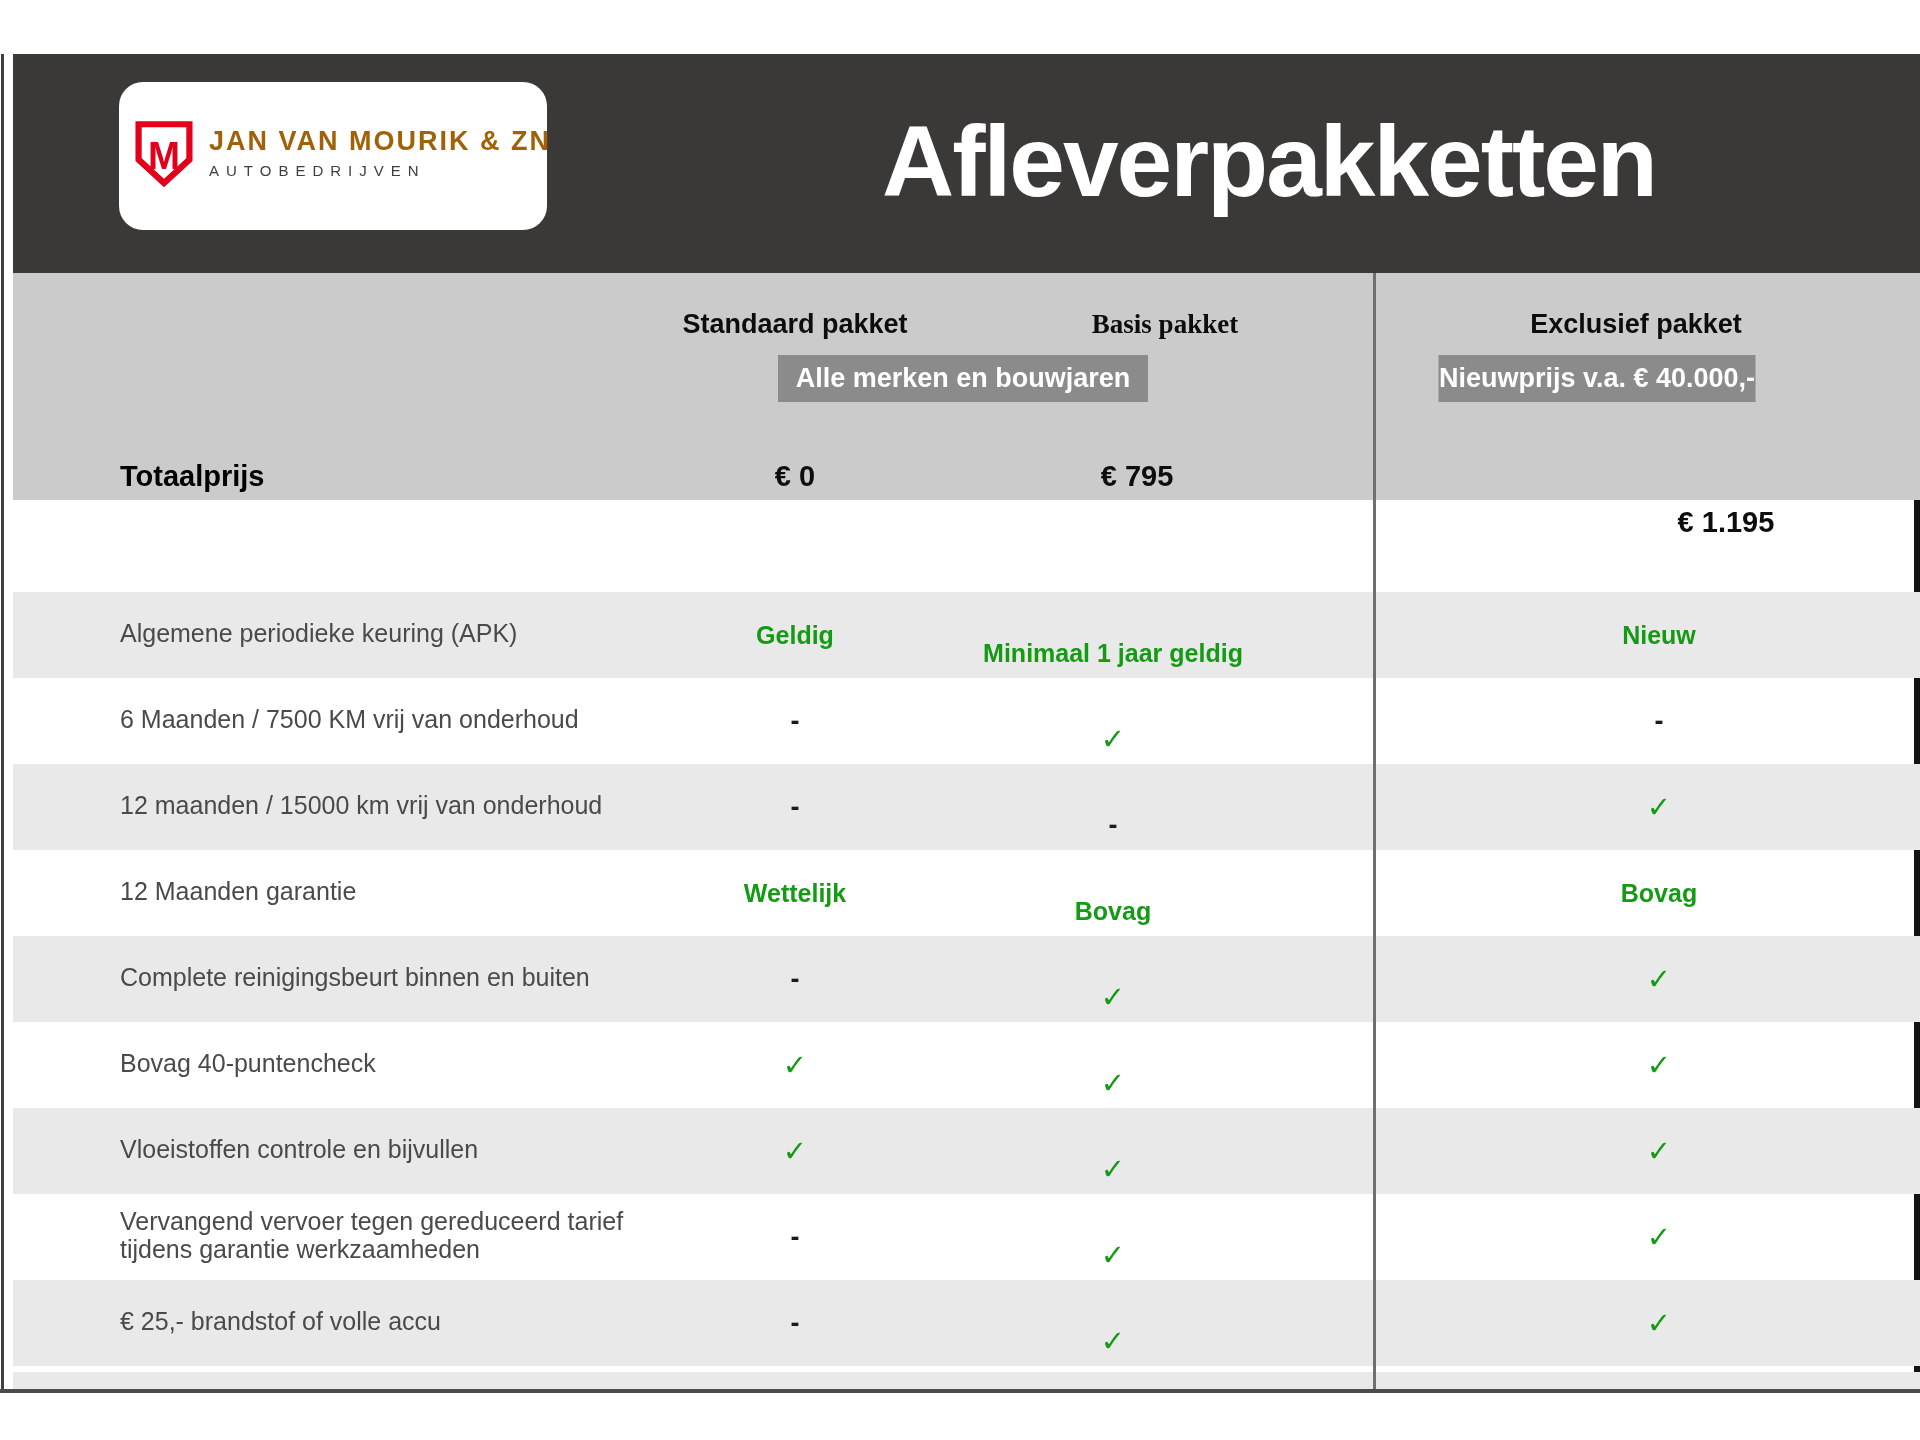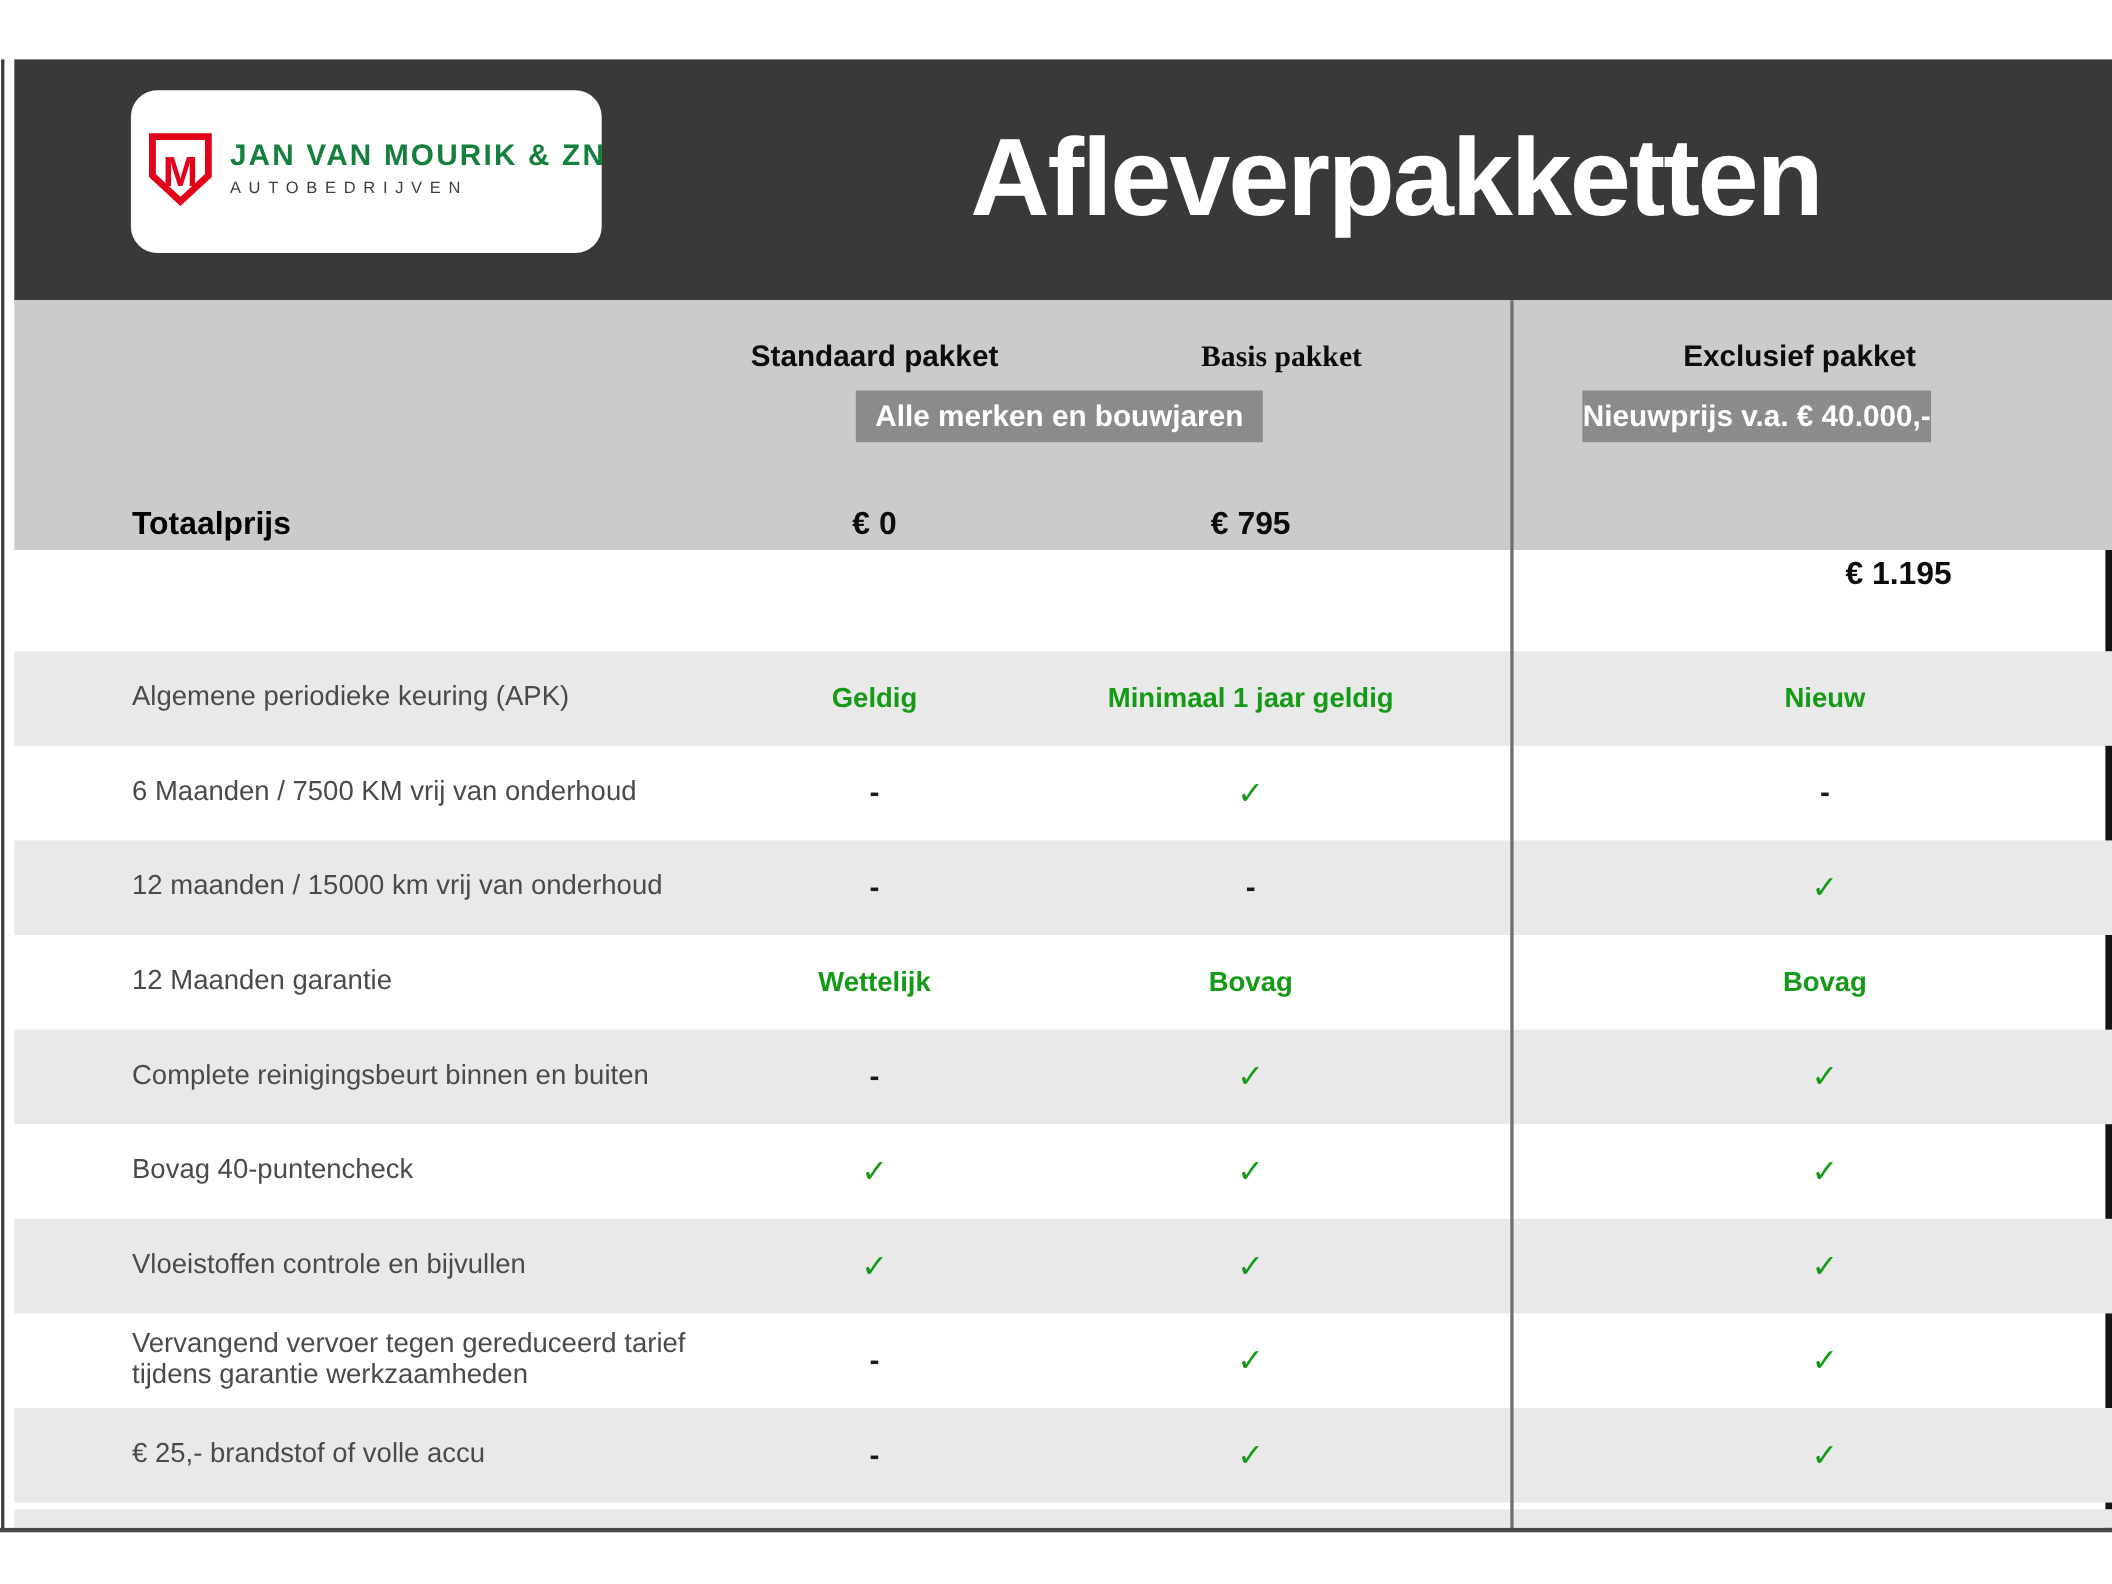--- a/index.html
+++ b/index.html
@@ -11,21 +11,21 @@
   .border-left{position:absolute;left:1px;top:54px;width:3px;height:1338px;background:#3f3f3f;z-index:4;}
   .border-right{position:absolute;left:1914px;top:497px;width:6px;height:895px;background:#141414;z-index:1;}
   .border-bottom{position:absolute;left:0;top:1389px;width:1920px;height:4px;background:#4a4a4a;z-index:4;}
   .divider-mid{position:absolute;left:1373px;top:273px;width:3px;height:1117px;background:#6f6f6f;z-index:3;}
 
   
   .topbar{position:absolute;left:13px;top:54px;width:1907px;height:219px;background:var(--header-bg,#3a3937);z-index:2;}
   .logo-card{position:absolute;left:106px;top:28px;width:428px;height:148px;background:#ffffff;border-radius:24px;}
   .logo-shield{position:absolute;left:14px;top:38px;width:62px;height:68px;}
   .logo-lines{position:absolute;left:90px;top:44px;}
-  .brand{font-size:27px;font-weight:800;letter-spacing:2px;color:#15803d;white-space:nowrap;}
+  .brand{font-size:27px;font-weight:800;letter-spacing:2px;color:#a16207;white-space:nowrap;}
   .brand-sub{margin-top:5px;font-size:15px;font-weight:400;letter-spacing:7px;color:#3e3e3e;white-space:nowrap;}
   .page-title{
     position:absolute;left:1256px;top:0;height:219px;line-height:214px;transform:translateX(-50%);
     font-size:100px;font-weight:800;letter-spacing:-2px;color:#ffffff;white-space:nowrap;
   }
 
   
   .band{position:absolute;left:13px;top:273px;width:1907px;height:227px;background:var(--band-bg,#cbcbcb);z-index:2;}
   .colhead{position:absolute;top:36px;transform:translateX(-50%);font-size:27px;font-weight:700;color:#0d0d0d;white-space:nowrap;}
   .colhead.c1{left:782px;}
@@ -47,21 +47,21 @@
   
   .rows{position:absolute;left:13px;top:592px;width:1907px;z-index:2;}
   .frow{position:relative;height:86px;}
   .frow.striped{background:var(--stripe-bg,#e9e9e9);}
   .row-label{
     position:absolute;left:107px;top:48%;transform:translateY(-50%);
     font-size:25px;font-weight:400;color:var(--label-gray,#4a4a4a);line-height:28px;white-space:nowrap;
   }
   .val{position:absolute;top:50%;transform:translate(-50%,-50%);text-align:right;white-space:nowrap;}
   .val.c0{left:782px;}
-  .val.c1{left:1124px;}
+  .val.c1{left:1100px;margin-top:18px;}
   .val.c2{left:1623px;margin-left:23px;}
   .gtext{font-size:25px;font-weight:700;color:var(--green,#149a14);}
   .check{font-size:29px;font-weight:700;color:var(--green,#149a14);}
   .dash{font-size:27px;font-weight:700;color:#1a1a1a;}
 
   .partial-stripe{position:absolute;left:13px;top:1372px;width:1907px;height:17px;background:var(--stripe-bg,#e9e9e9);z-index:2;}
 </style>
 </head>
 <body>
 

